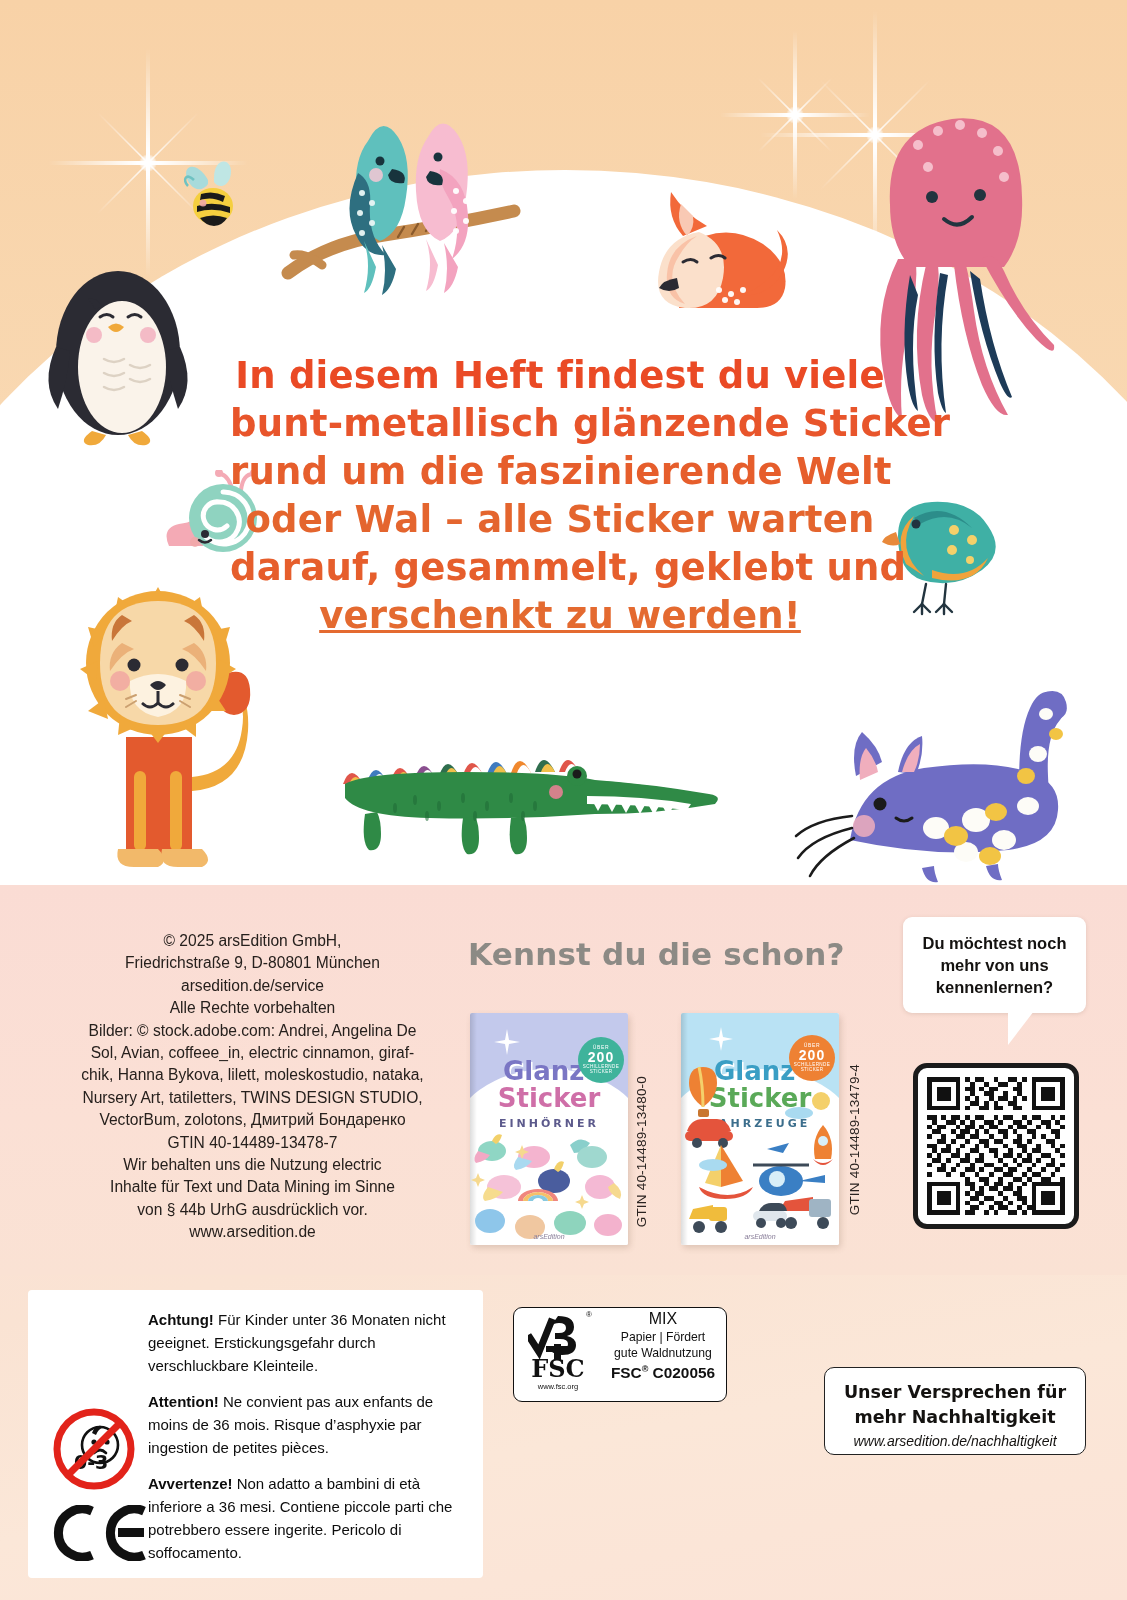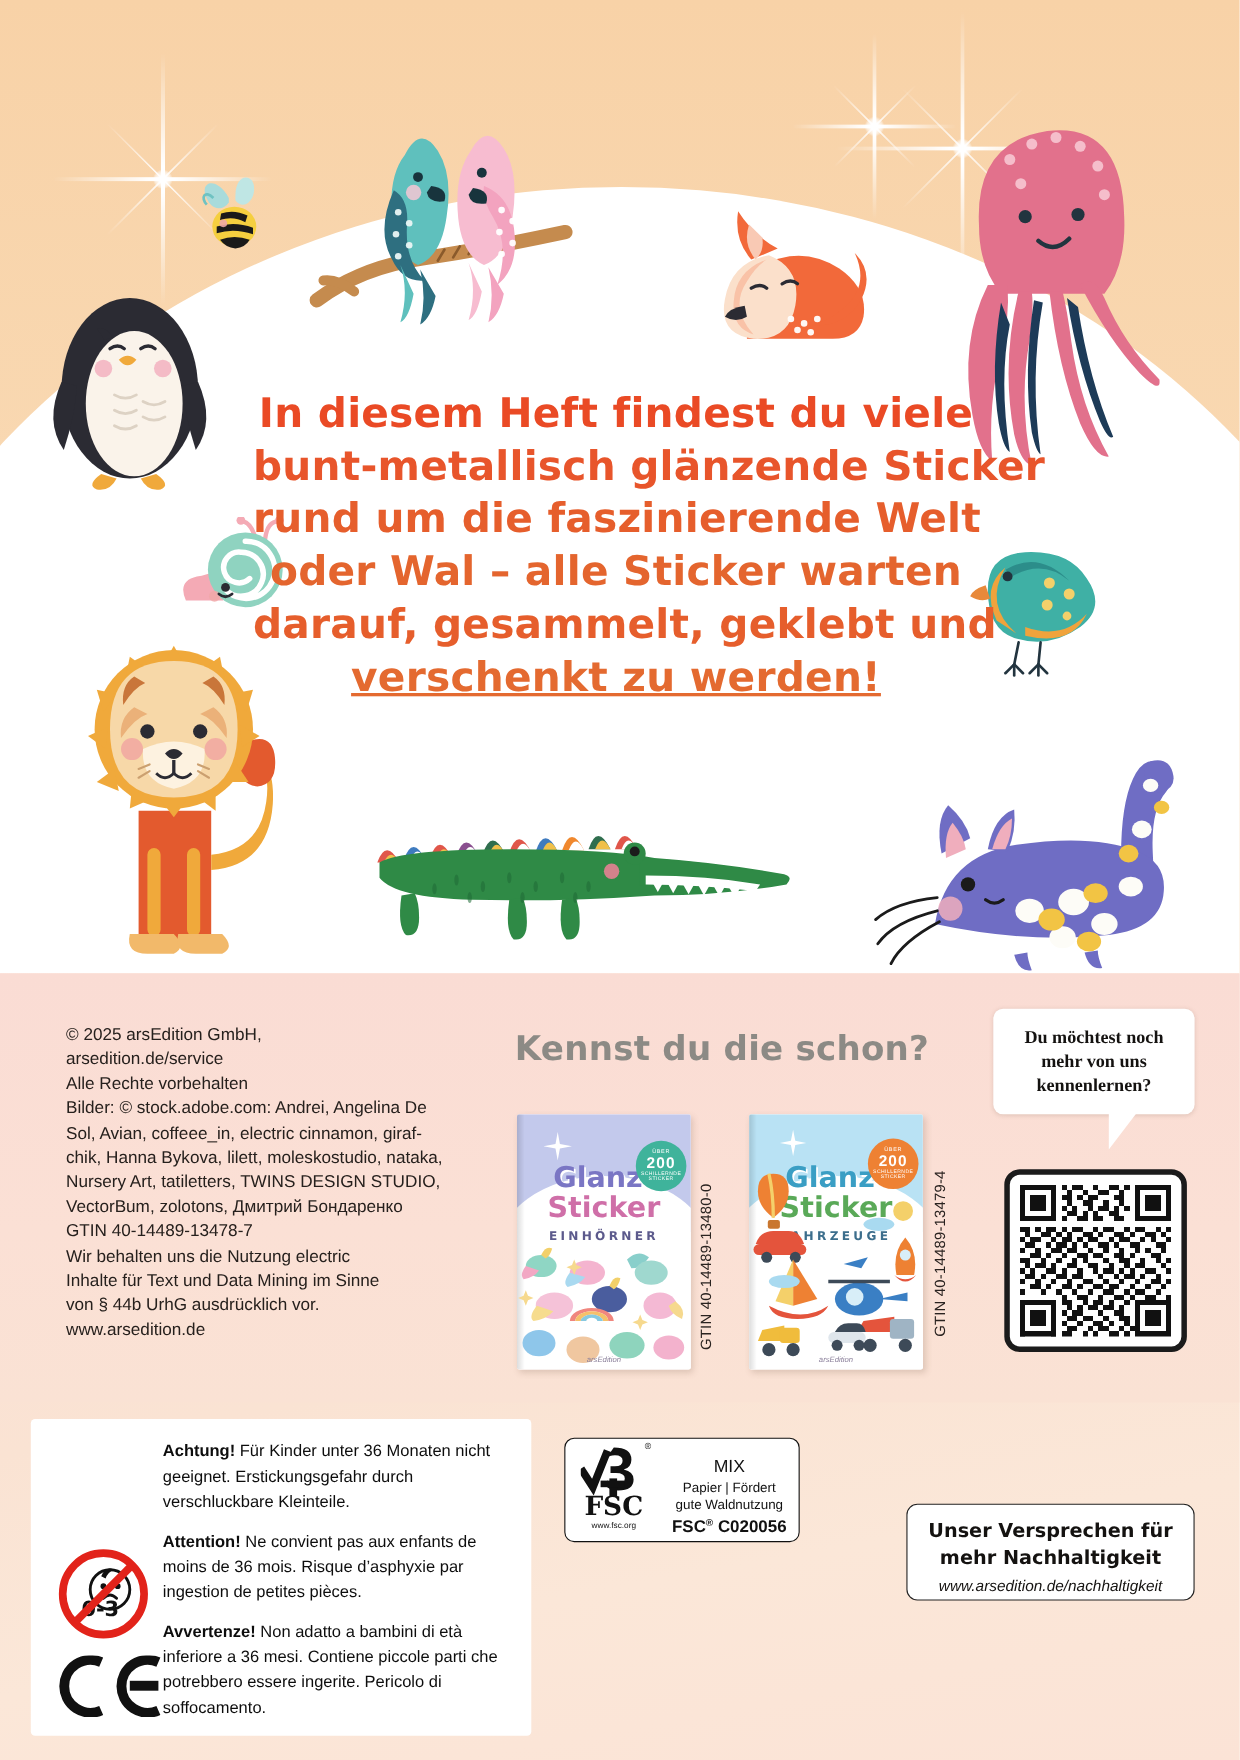--- a/index.html
+++ b/index.html
@@ -62,21 +62,21 @@
     position:absolute;left:0;top:885px;width:1127px;height:715px;
     background:linear-gradient(170deg,#fbdcd5 0%,#fbe0d6 22%,#fae3d3 48%,#fbe7d8 72%,#fbe3d6 100%);
   }
   .lower-tint{
     position:absolute;left:0;top:0;width:1127px;height:390px;
     background:linear-gradient(180deg,#fadcd4 0%,#fbe0d5 60%,#fae2d4 100%);
   }
 
   .copyright{
     position:absolute;left:60px;top:930px;width:385px;
-    text-align:left;
+    text-align:center;
     font-family:"Liberation Sans", sans-serif;
     font-size:15.6px;line-height:22.4px;color:#26201d;
   }
   .copyright span{display:block;white-space:nowrap;}
 
   .kennst{
     position:absolute;left:468px;top:936px;
     font-family:"DejaVu Sans", sans-serif;font-weight:bold;
     font-size:31px;color:#8c8a85;letter-spacing:.2px;
   }
@@ -110,21 +110,21 @@
   }
 
   
   .bubble{
     position:absolute;left:903px;top:917px;width:183px;height:96px;
     background:#fff;border-radius:9px;
     box-shadow:0 1px 4px rgba(120,90,70,.18);
     display:flex;align-items:center;justify-content:center;
   }
   .bubble .btxt{
-    text-align:center;font-family:Liberation Serif, serif;font-weight:bold;
+    text-align:center;font-family:Liberation Sans, sans-serif;font-weight:bold;
     font-size:16.5px;line-height:22px;color:#141210;
   }
   .bubble-tail{
     position:absolute;left:1008px;top:1011px;width:0;height:0;
     border-left:0 solid transparent;border-right:26px solid transparent;
     border-top:34px solid #fff;
   }
   .qr{
     position:absolute;left:913px;top:1063px;width:166px;height:166px;
     background:#fff;border:5px solid #1b1b1b;border-radius:14px;
@@ -153,21 +153,21 @@
     background:#fff;border:1.6px solid #111;border-radius:9px;
     box-sizing:border-box;display:flex;
   }
   .fsc-left{width:86px;position:relative;}
   .fsc-logo{position:absolute;left:14px;top:6px;width:60px;height:46px;}
   .fsc-word{position:absolute;left:8px;top:49px;width:72px;text-align:center;
     font-family:"DejaVu Serif", serif;font-weight:bold;font-size:24px;color:#111;line-height:1;}
   .fsc-url{position:absolute;left:8px;top:74px;width:72px;text-align:center;
     font-family:"Liberation Sans", sans-serif;font-size:7.5px;color:#111;}
   .fsc-r{position:absolute;right:8px;top:2px;font-size:8px;color:#111;}
-  .fsc-right{flex:1;padding-top:16px;text-align:center;}
+  .fsc-right{flex:1;padding-top:1px;text-align:center;}
   .fsc-mix{font-family:"Liberation Sans", sans-serif;font-size:16px;color:#111;line-height:1.2;}
   .fsc-desc{font-family:"Liberation Sans", sans-serif;font-size:12.2px;color:#111;line-height:14px;margin-top:2px;}
   .fsc-code{font-family:"Liberation Sans", sans-serif;font-weight:bold;font-size:15.4px;color:#111;margin-top:4px;}
   .fsc-code sup{font-size:9px;}
 
   
   .sustain{
     position:absolute;left:824px;top:1367px;width:262px;height:88px;
     background:#fff;border:1.6px solid #222;border-radius:10px;
     box-sizing:border-box;text-align:center;padding-top:12px;
@@ -510,20 +510,21 @@
       <span class="l">verschenkt zu werden!</span>
     </div>
   </div>
 
   <div class="lower">
     <div class="lower-tint"></div>
   </div>
 
   <div class="copyright">
     <span>© 2025 arsEdition GmbH,</span>
+    <span>Friedrichstraße 9, D-80801 München</span>
     <span>arsedition.de/service</span>
     <span>Alle Rechte vorbehalten</span>
     <span>Bilder: © stock.adobe.com: Andrei, Angelina De</span>
     <span>Sol, Avian, coffeee_in, electric cinnamon, giraf-</span>
     <span>chik, Hanna Bykova, lilett, moleskostudio, nataka,</span>
     <span>Nursery Art, tatiletters, TWINS DESIGN STUDIO,</span>
     <span>VectorBum, zolotons, Дмитрий Бондаренко</span>
     <span>GTIN 40-14489-13478-7</span>
     <span>Wir behalten uns die Nutzung electric</span>
     <span>Inhalte für Text und Data Mining im Sinne</span>

